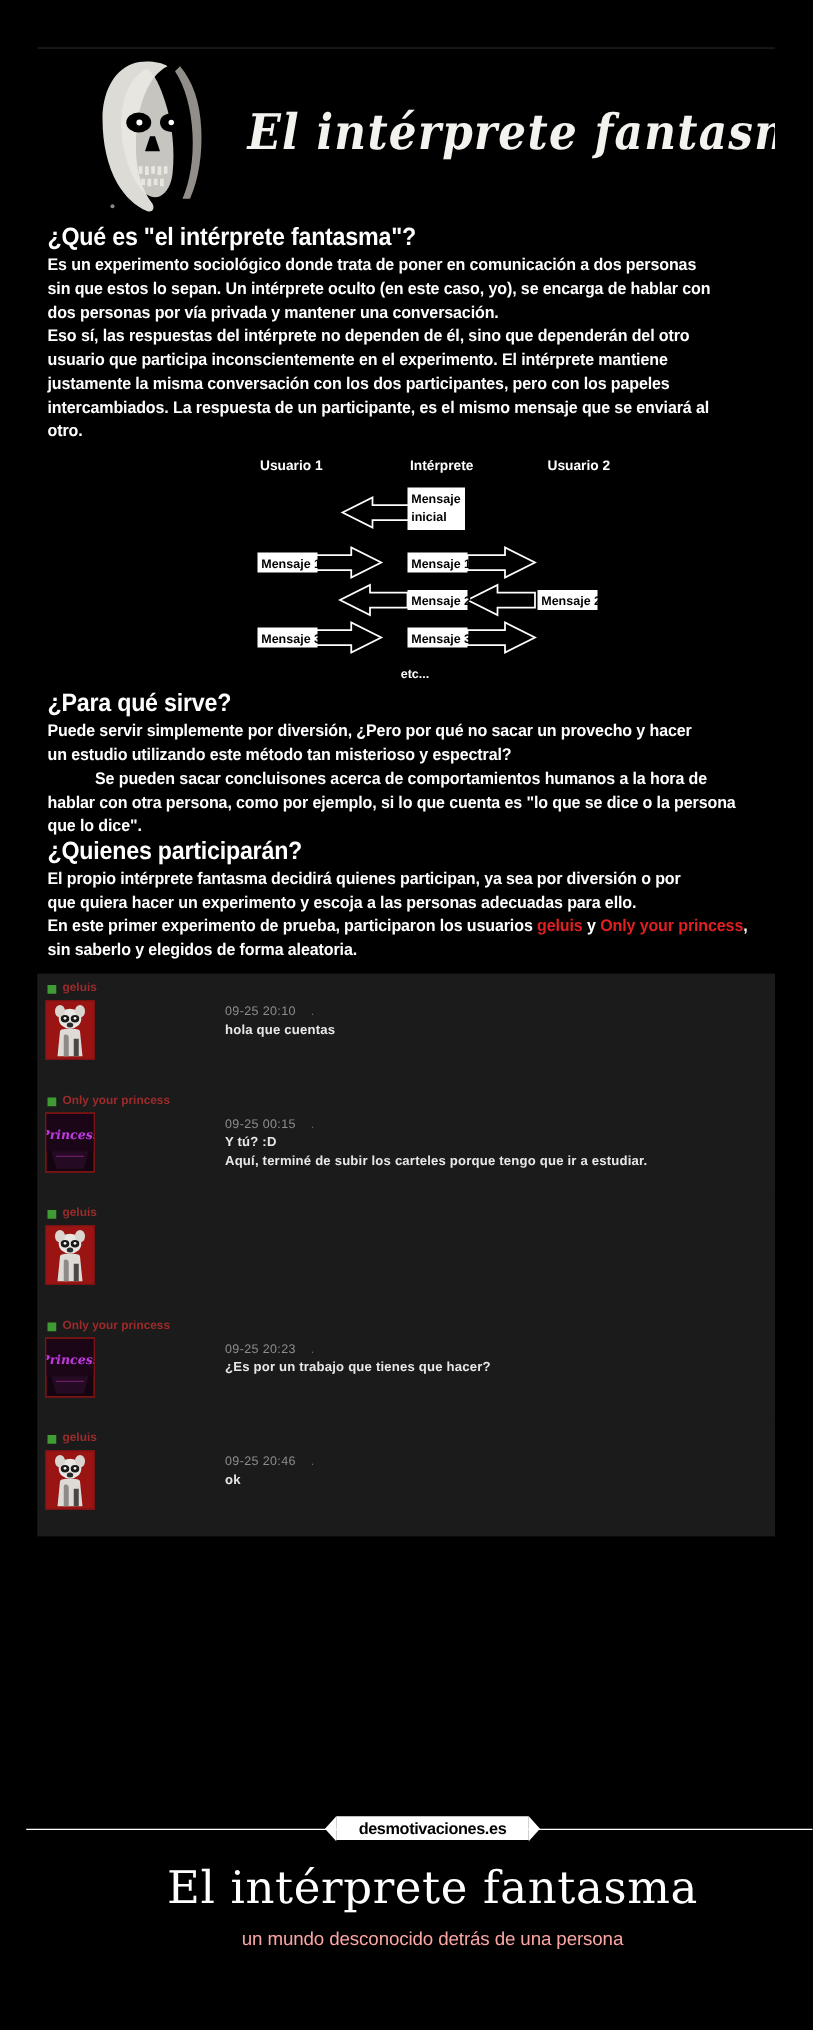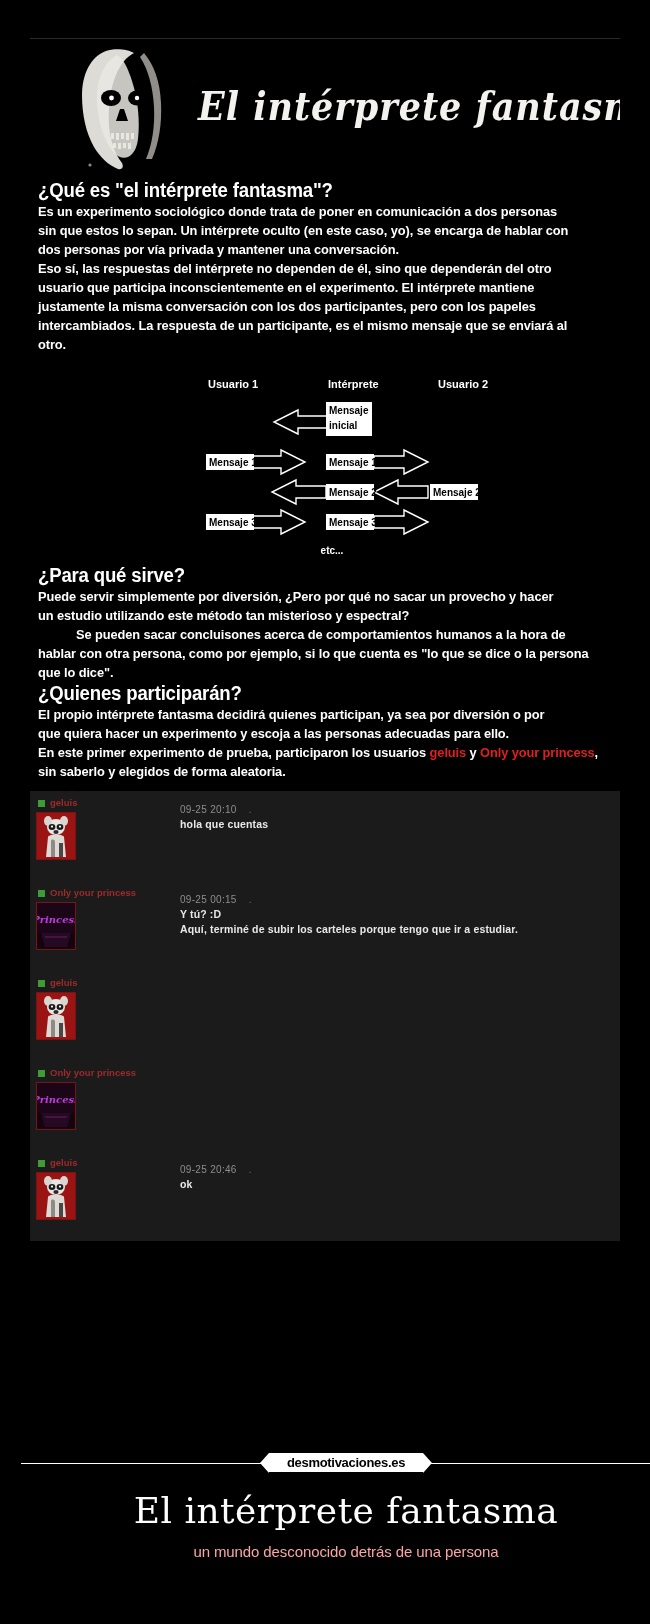--- a/index.html
+++ b/index.html
@@ -95,21 +95,21 @@
   .indent { display: inline-block; width: 40px; }
   .p-users {
     margin-top: 26px;
     margin-left: 8px;
     width: 600px;
   }
   .uname { color: #e02020; }
   
   .diagram {
     position: relative;
-    margin-top: 20px;
+    margin-top: 8px;
     margin-left: 0px;
     width: 590px;
     height: 190px;
   }
   .diagram svg { display:block; }
   
   .chatlog {
     margin-top: 10px;
     width: 590px;
     background: #1b1b1b;
@@ -159,20 +159,21 @@
   .chat-right {
     margin-left: 150px;
     padding-top: 4px;
   }
   .chat-time {
     font-family: "Liberation Sans", sans-serif;
     font-size: 10px;
     color: #8d8d8d;
     letter-spacing: 0.3px;
     line-height: 14px;
+    margin-top: 12px;
   }
   .chat-time .dot-after {
     margin-left: 12px;
     color: #6a6a6a;
   }
   .chat-msg {
     font-family: "Liberation Sans", sans-serif;
     font-size: 10.5px;
     font-weight: bold;
     color: #e8e8e8;
@@ -446,20 +447,24 @@
             <div class="avatar">
               <svg width="38" height="46" viewBox="0 0 38 46">
                 <rect width="38" height="46" fill="#140410"></rect>
                 <rect x="0" y="0" width="38" height="30" fill="#1b0618"></rect>
                 <text x="19" y="20" fill="#c03ae0" font-family="DejaVu Serif, serif" font-style="italic" font-weight="bold" font-size="10" text-anchor="middle">Princess</text>
                 <path d="M4 30 L34 30 L30 44 L8 44 Z" fill="#240a22"></path>
                 <path d="M8 34 L30 34" stroke="#6a1e63" stroke-width="1"></path>
               </svg>
             </div>
           </div>
+          <div class="chat-right">
+            <div class="chat-time"><span>09-25 20:23</span><span class="dot-after">.</span></div>
+            <div class="chat-msg">¿Es por un trabajo que tienes que hacer?</div>
+          </div>
         </div>
         <div class="chat-row">
           <div class="chat-left">
             <div class="chat-user" style="color: rgb(157, 43, 43);"><span class="online-dot" style="background: rgb(63, 156, 53);"></span><span>geluis</span></div>
             <div class="avatar">
               <svg width="38" height="46" viewBox="0 0 38 46">
                 <rect width="38" height="46" fill="#9b1414"></rect>
                 <ellipse cx="19" cy="14" rx="9" ry="8" fill="#e8e6e2"></ellipse>
                 <ellipse cx="11" cy="8" rx="4" ry="5" fill="#d9d6d1"></ellipse>
                 <ellipse cx="27" cy="8" rx="4" ry="5" fill="#d9d6d1"></ellipse>

